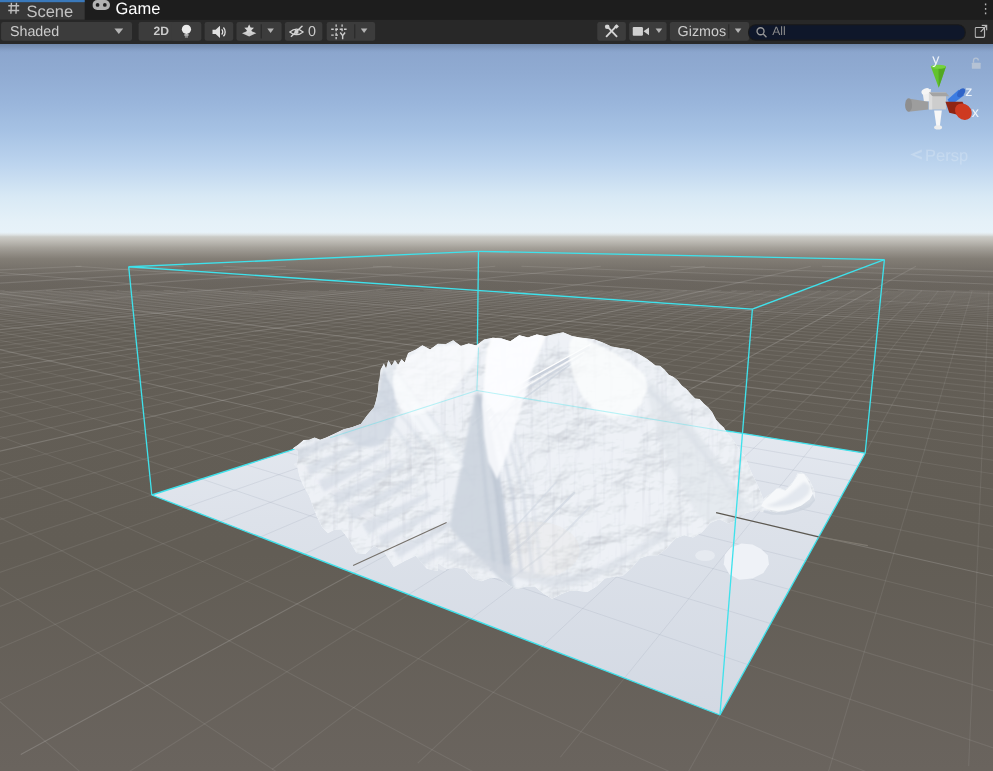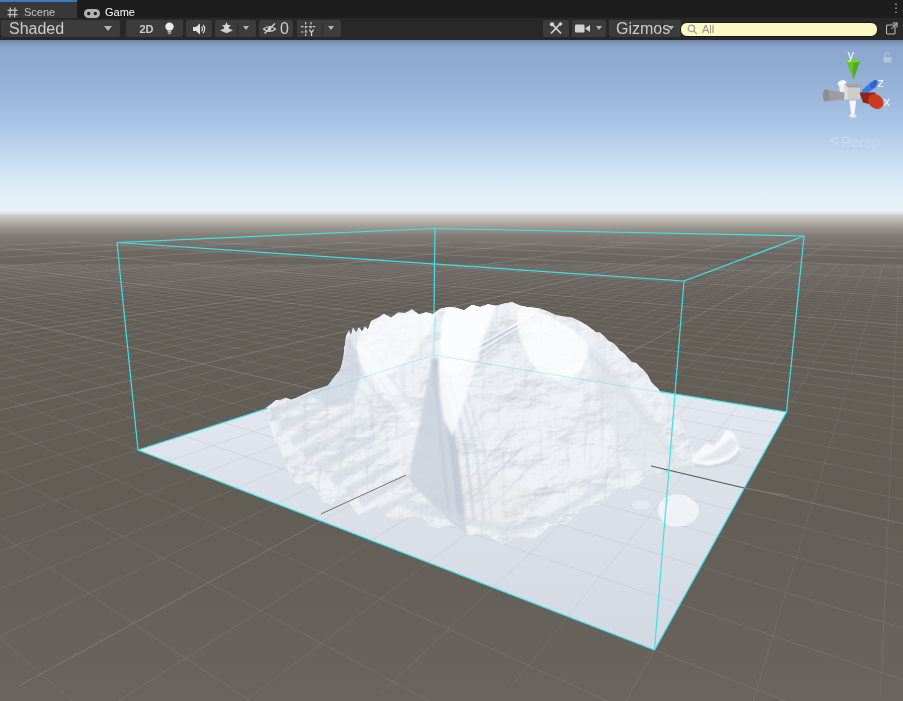--- a/index.html
+++ b/index.html
@@ -1,17 +1,17 @@
 <!DOCTYPE html>
 <html><head><meta charset="utf-8"><style>
 *{margin:0;padding:0;box-sizing:border-box}
 body{width:903px;height:701px;overflow:hidden;background:#1d1d1d;font-family:"Liberation Sans",sans-serif;position:relative}
-.tab{position:absolute;top:0;height:18px;display:flex;align-items:flex-end;color:#c3c3c3;font-size:11px}
+.tab{position:absolute;top:0;height:18px;display:flex;align-items:flex-start;color:#c3c3c3;font-size:15px}
 .toolbar{position:absolute;left:0;top:18px;width:100%;height:22px;background:#282828}
-.btn{position:absolute;top:2px;height:17px;background:#3c3c3c;border-radius:2px;display:flex;align-items:center;color:#cccccc;font-size:16px}
+.btn{position:absolute;top:2px;height:17px;background:#3c3c3c;border-radius:2px;display:flex;align-items:center;color:#cccccc;font-size:13px}
 .sep{position:absolute;top:2px;width:1px;height:13px;background:#2a2a2a}
 .car{position:absolute;right:7px;top:6px;width:0;height:0;border-left:3.5px solid transparent;border-right:3.5px solid transparent;border-top:4.5px solid #b4b4b4}
 </style></head><body>
 <div style="position:absolute;left:0;top:0;width:100%;height:18px;background:#1d1d1d">
  <div class="tab" style="left:0;width:77px;background:#383838;border-top:2px solid #3a79bb;">
    <svg width="11" height="11" style="margin-left:7px" viewBox="0 0 11 11">
         <g stroke="#bdbdbd" stroke-width="1.3">
           <line x1="3.4" y1="0.5" x2="2.9" y2="10.5"></line>
           <line x1="8" y1="0.5" x2="7.5" y2="10.5"></line>
           <line x1="0.5" y1="3.3" x2="10.5" y2="3.3"></line>
@@ -92,21 +92,21 @@
         <rect x="0" y="0.5" width="9.5" height="8" rx="1.2" fill="#d0d0d0"></rect>
         <polygon points="10,4.5 15,1 15,8" fill="#d0d0d0"></polygon>
       </svg>
   <span class="car" style="right:4px"></span>
  </div>
  <div class="btn" style="left:609px;width:72px;">
       <span style="margin-left:7px">Gizmos</span>
   <span class="car"></span>
       <span class="sep" style="right:18px"></span>
  </div>
- <div style="position:absolute;left:680px;top:3.5px;width:198px;height:15px;background:#fef9c3;border:1px solid #1a1a1a;border-radius:7px;display:flex;align-items:center">
+ <div style="position:absolute;left:680px;top:3.5px;width:198px;height:15px;background:#0f172a;border:1px solid #1a1a1a;border-radius:7px;display:flex;align-items:center">
   <svg width="11" height="11" style="margin-left:6px" viewBox="0 0 11 11">
         <circle cx="4.4" cy="4.4" r="3.2" fill="none" stroke="#999999" stroke-width="1.2"></circle>
         <line x1="6.9" y1="6.9" x2="9.8" y2="9.8" stroke="#999999" stroke-width="1.2"></line>
       </svg>
   <span style="margin-left:4px;color:#8d8d8d;font-size:11px">All</span>
  </div>
  <svg width="12" height="13" viewBox="0 0 12 13" style="position:absolute;left:886px;top:4px">
       <rect x="0.5" y="3" width="8.5" height="9" rx="1" fill="none" stroke="#bbbbbb" stroke-width="1.1"></rect>
       <path d="M5.5 7 L10.5 1.5 M6.5 1 h4.5 v4.5" stroke="#bbbbbb" stroke-width="1.1" fill="none"></path>
     </svg>

